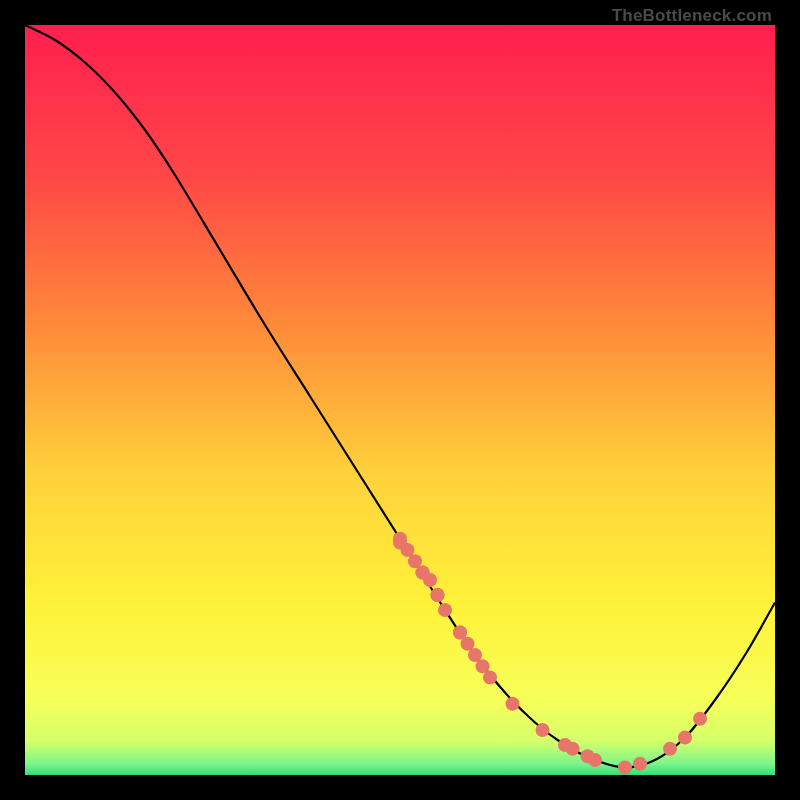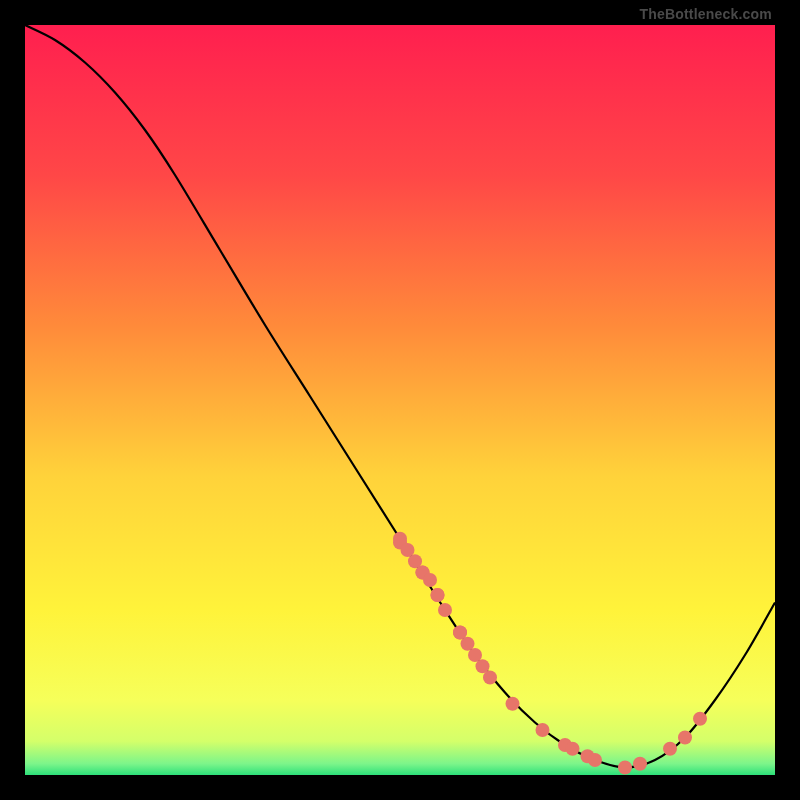--- a/index.html
+++ b/index.html
@@ -22,21 +22,21 @@
     left: 25px;
     top: 25px;
     width: 750px;
     height: 750px;
     overflow: hidden;
   }
   .watermark {
     position: absolute;
     right: 28px;
     top: 6px;
-    font-size: 14px;
+    font-size: 17px;
     font-weight: 600;
     color: #4a4a4a;
     letter-spacing: 0.2px;
   }
   svg { display: block; }
 </style>
 </head>
 <body>
 
 <div class="frame">

